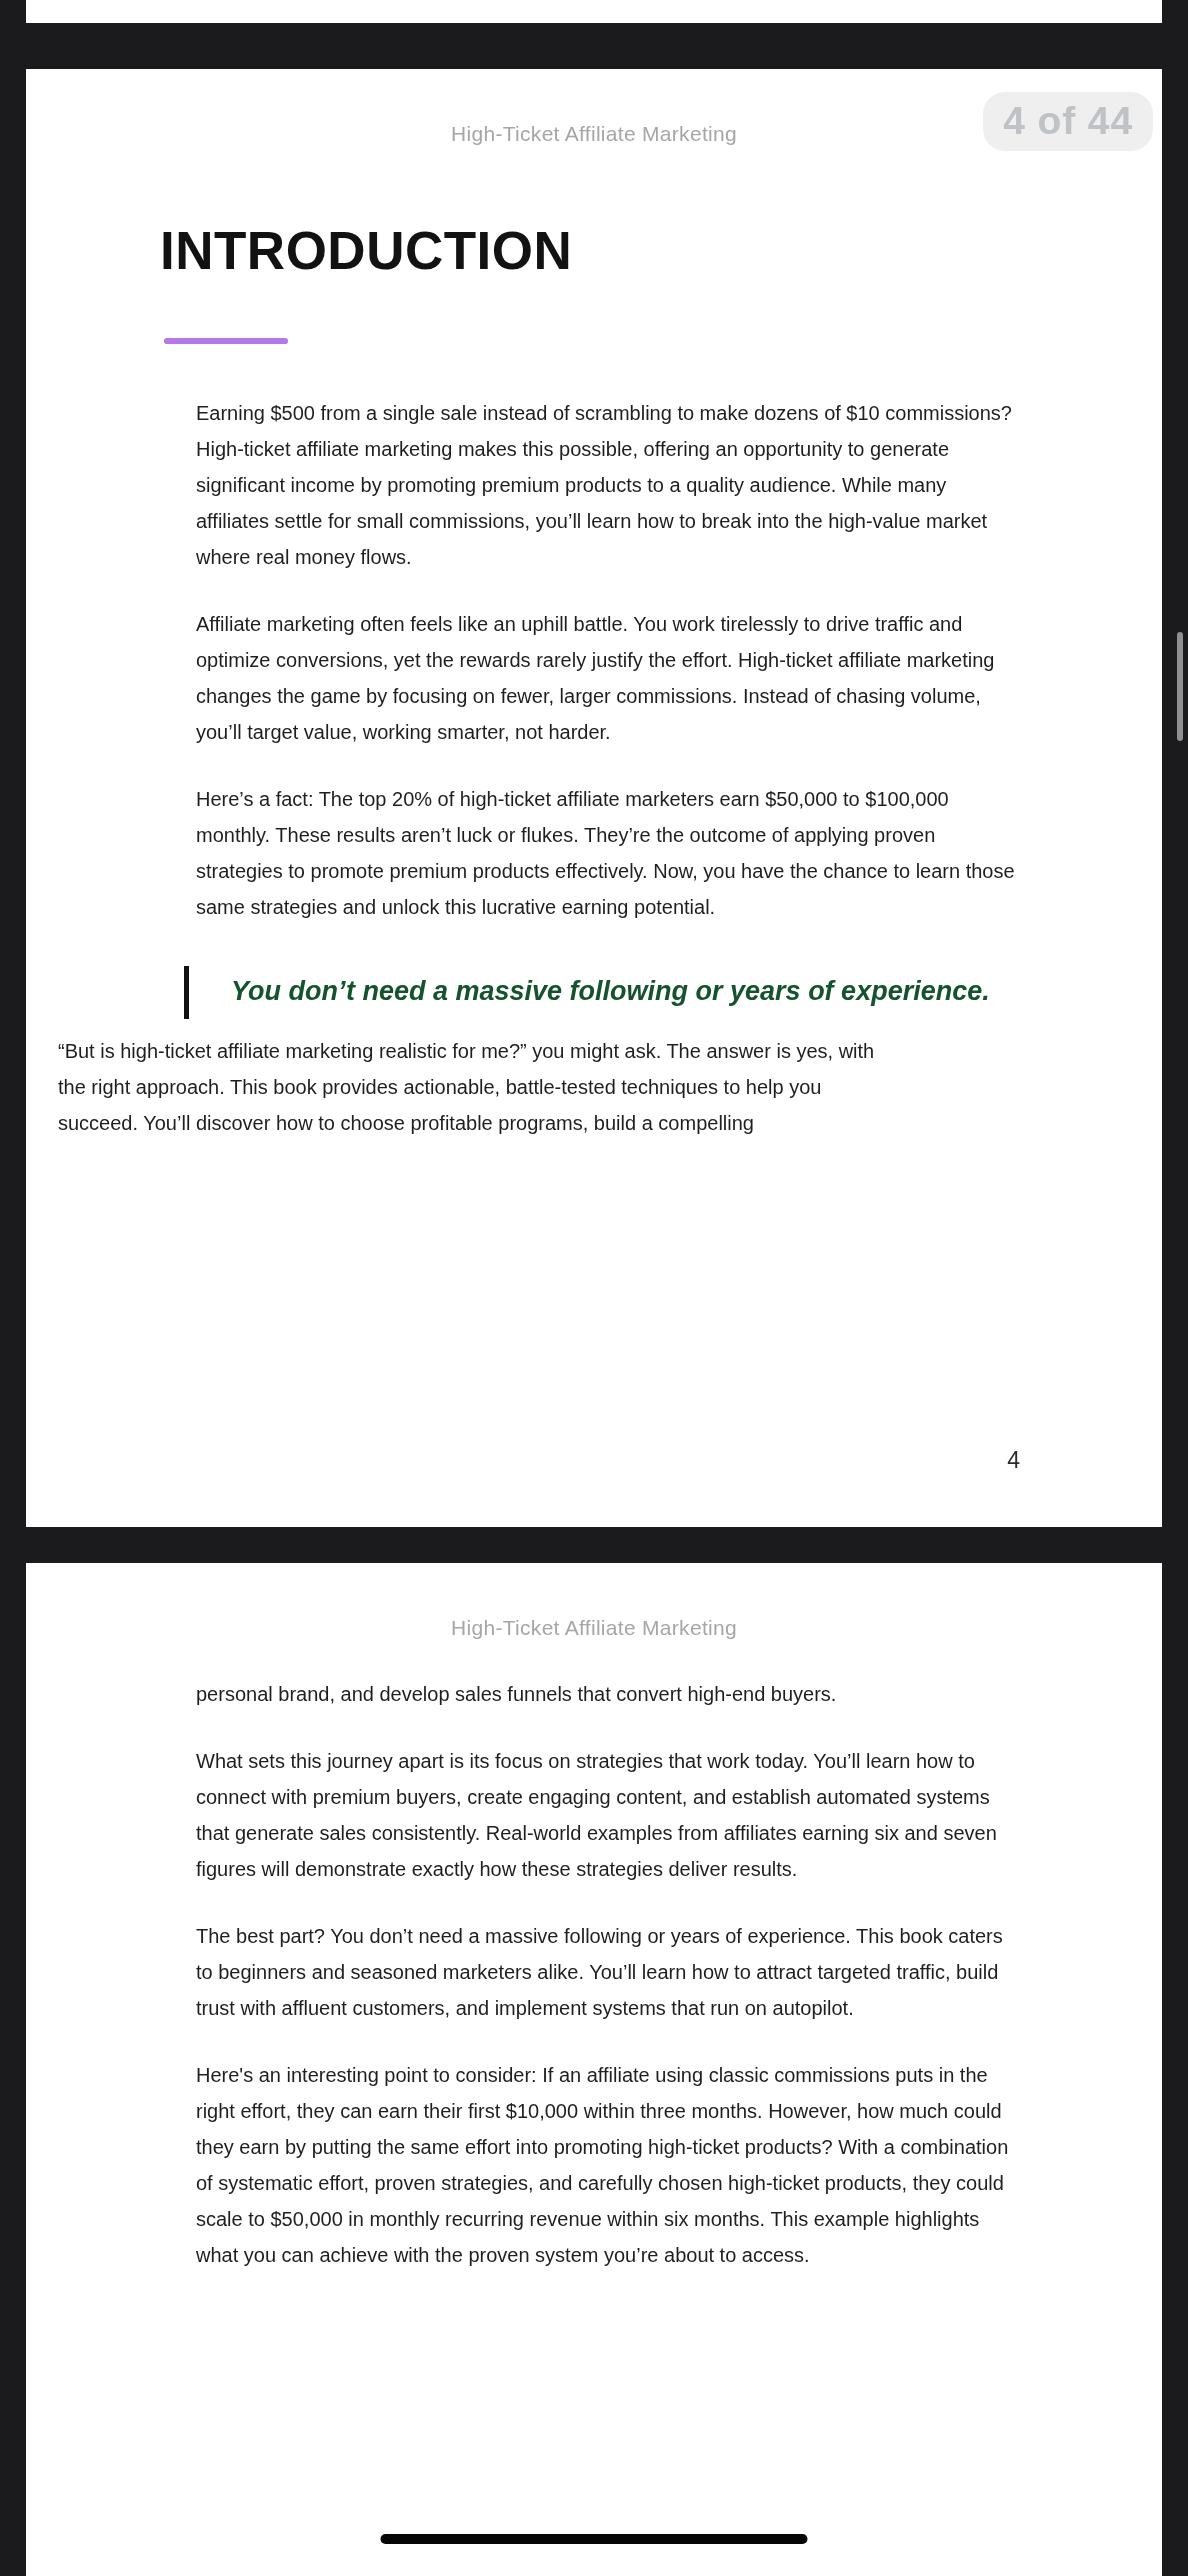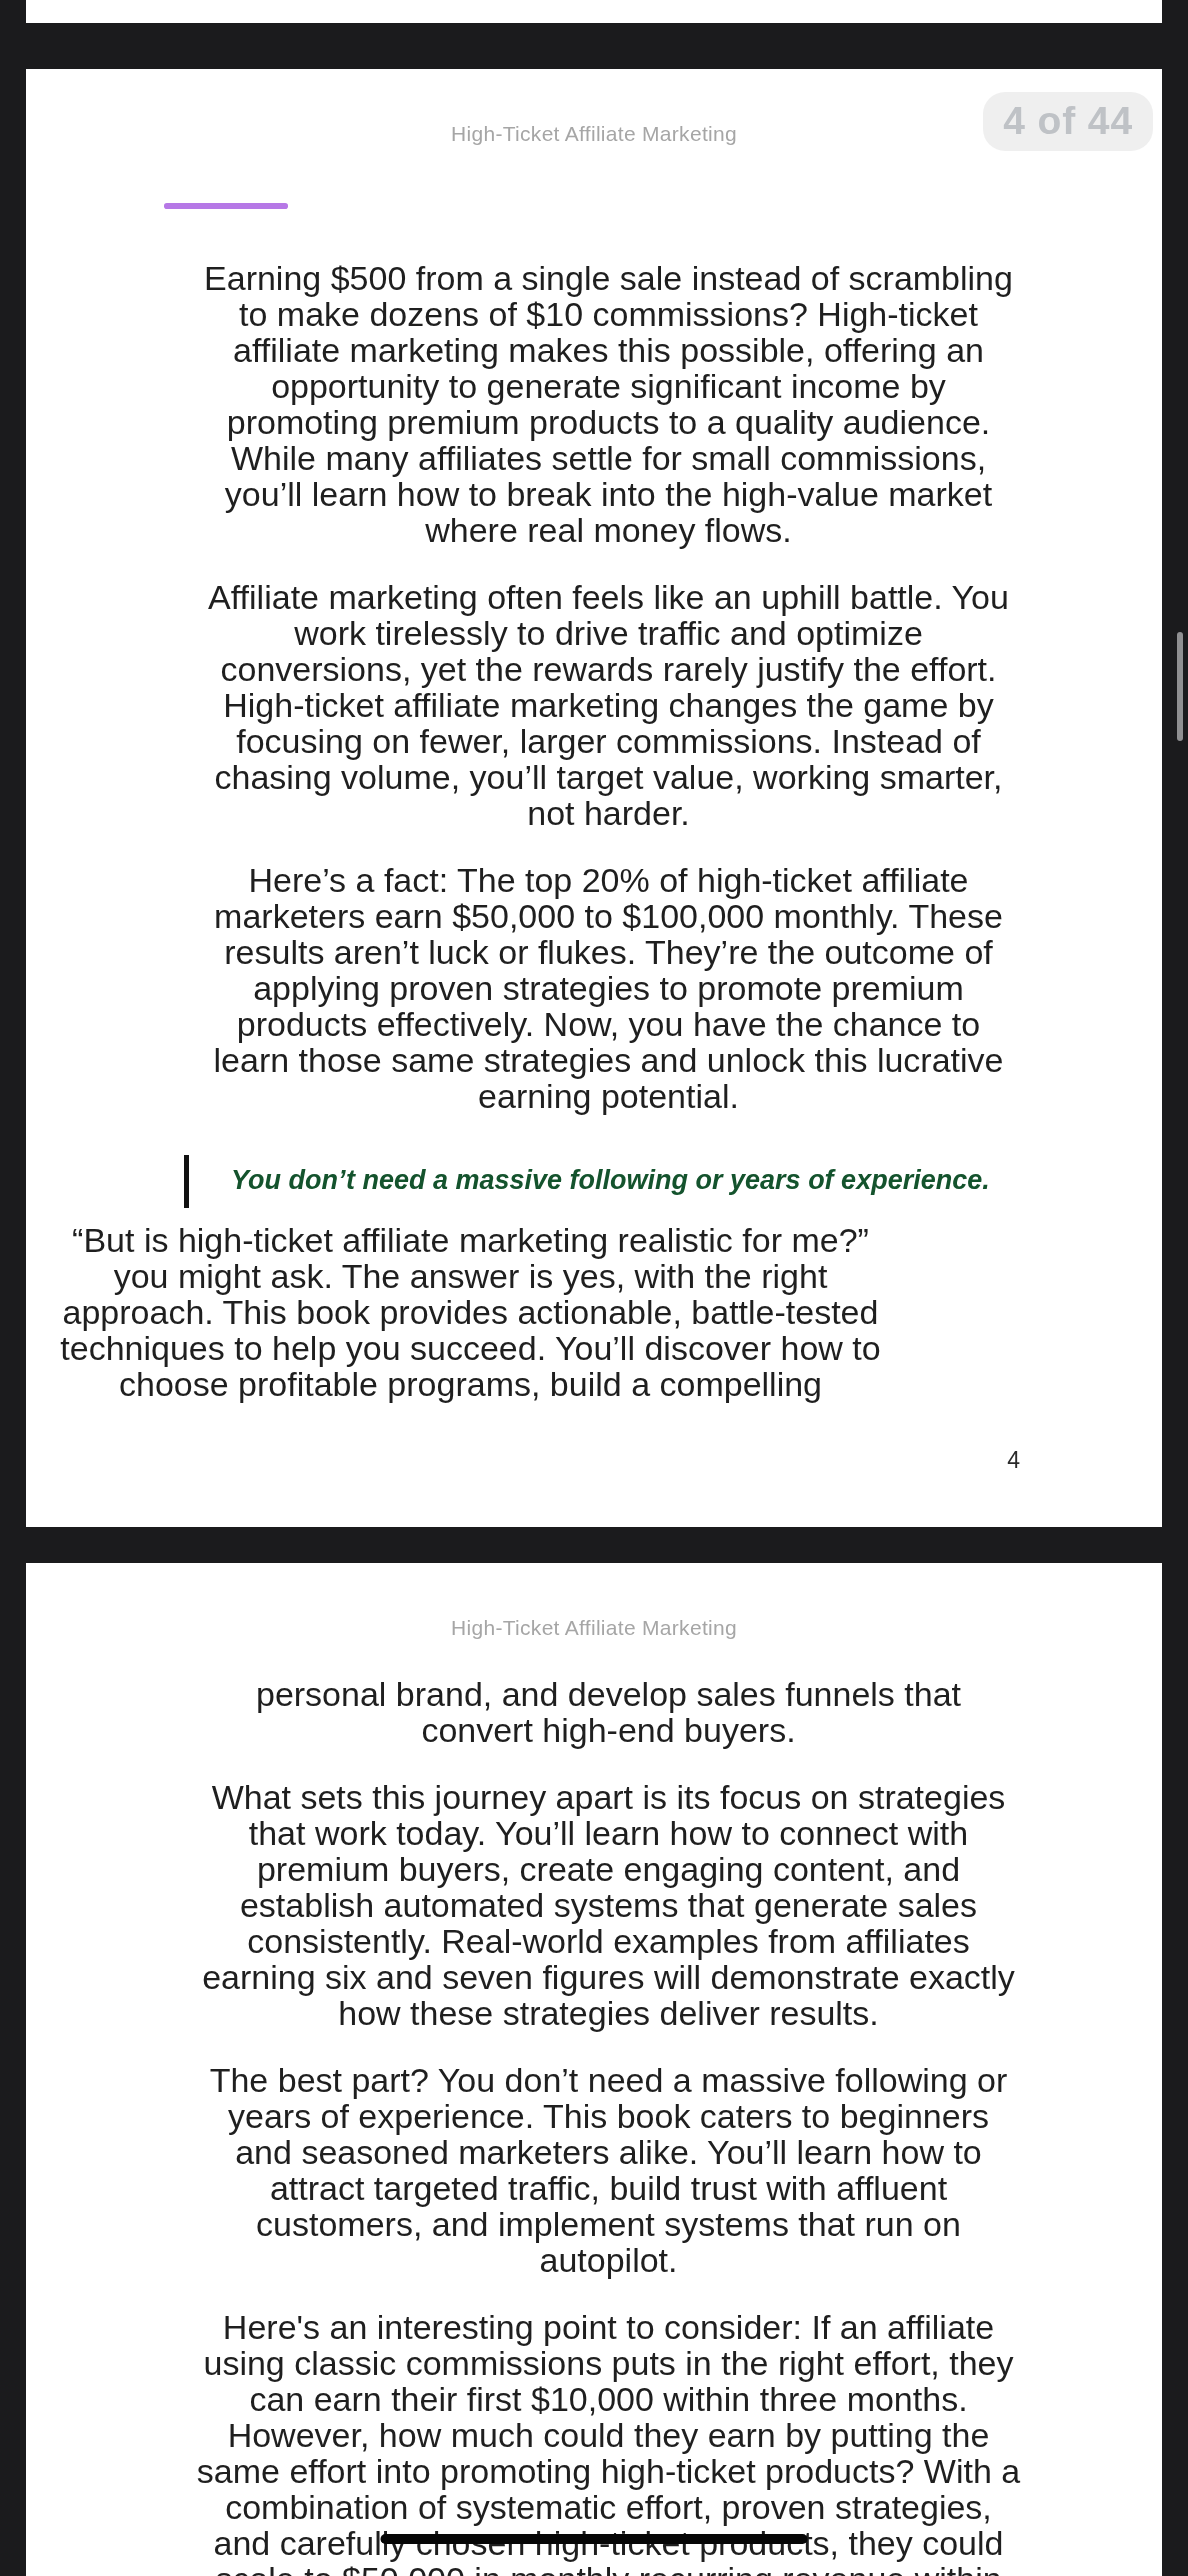--- a/index.html
+++ b/index.html
@@ -55,24 +55,23 @@
     border-radius: 2.8px;
   }
   .content {
     width: 825px;
     margin-left: 170px;
   }
   .content-first { margin-top: 51px; }
   .content-p2 { margin-top: 36px; }
   .content p {
     margin: 0 0 31px 0;
-    font-size: 34px;
+    font-size: 20px;
     line-height: 36px;
     color: #1f1f1f;
-    text-align: center;
   }
   .pull-quote {
     margin: 41px 138px 14.7px 158px;
     border-left: 5.5px solid #111111;
     padding: 3.7px 0 5.5px 42px;
     font-size: 27px;
     line-height: 43px;
     font-weight: bold;
     font-style: italic;
     color: #14532d;
@@ -127,20 +126,21 @@
 
 <div id="screen">
 
   <div class="prev-page-remnant"></div>
 
   <div>
 
     <div class="page page-1">
       <div class="running-header">High-Ticket Affiliate Marketing</div>
 
+      <h1 class="chapter-title">INTRODUCTION</h1>
 
       <div class="accent-line" style="background: rgb(182, 120, 230);"></div>
 
       <div class="content content-first">
         <p>Earning $500 from a single sale instead of scrambling to make dozens of $10 commissions? High-ticket affiliate marketing makes this possible, offering an opportunity to generate significant income by promoting premium products to a quality audience. While many affiliates settle for small commissions, you’ll learn how to break into the high-value market where real money flows.</p>
         <p>Affiliate marketing often feels like an uphill battle. You work tirelessly to drive traffic and optimize conversions, yet the rewards rarely justify the effort. High-ticket affiliate marketing changes the game by focusing on fewer, larger commissions. Instead of chasing volume, you’ll target value, working smarter, not harder.</p>
         <p>Here’s a fact: The top 20% of high-ticket affiliate marketers earn $50,000 to $100,000 monthly. These results aren’t luck or flukes. They’re the outcome of applying proven strategies to promote premium products effectively. Now, you have the chance to learn those same strategies and unlock this lucrative earning potential.</p>
       </div>
 
       <blockquote class="pull-quote">You don’t need a massive following or years of experience.</blockquote>

